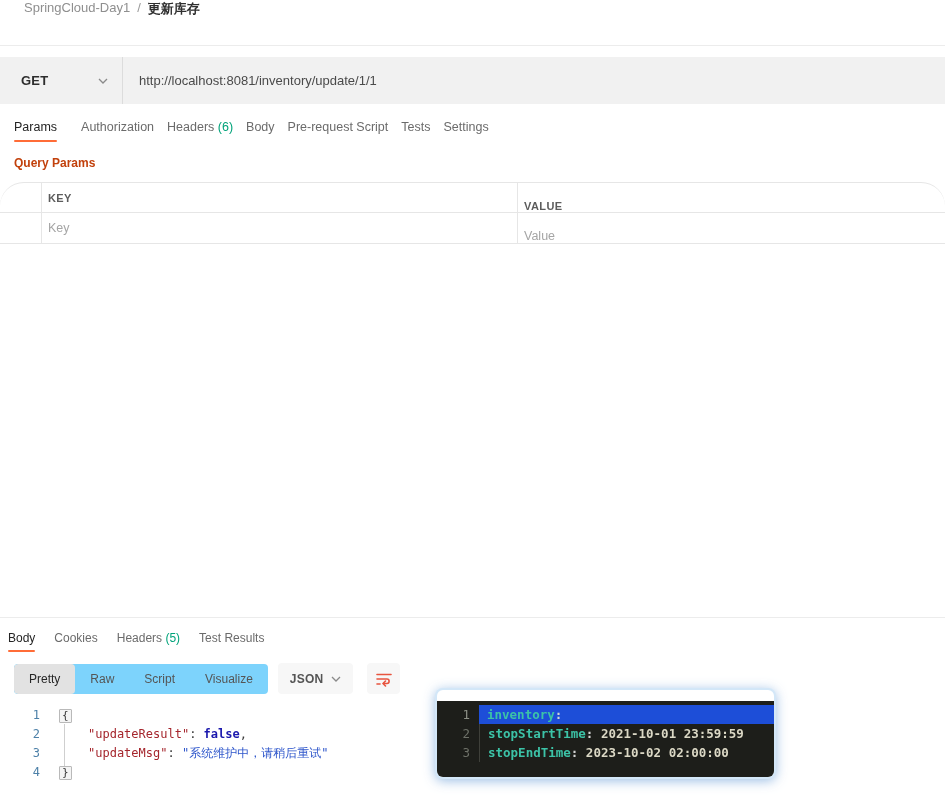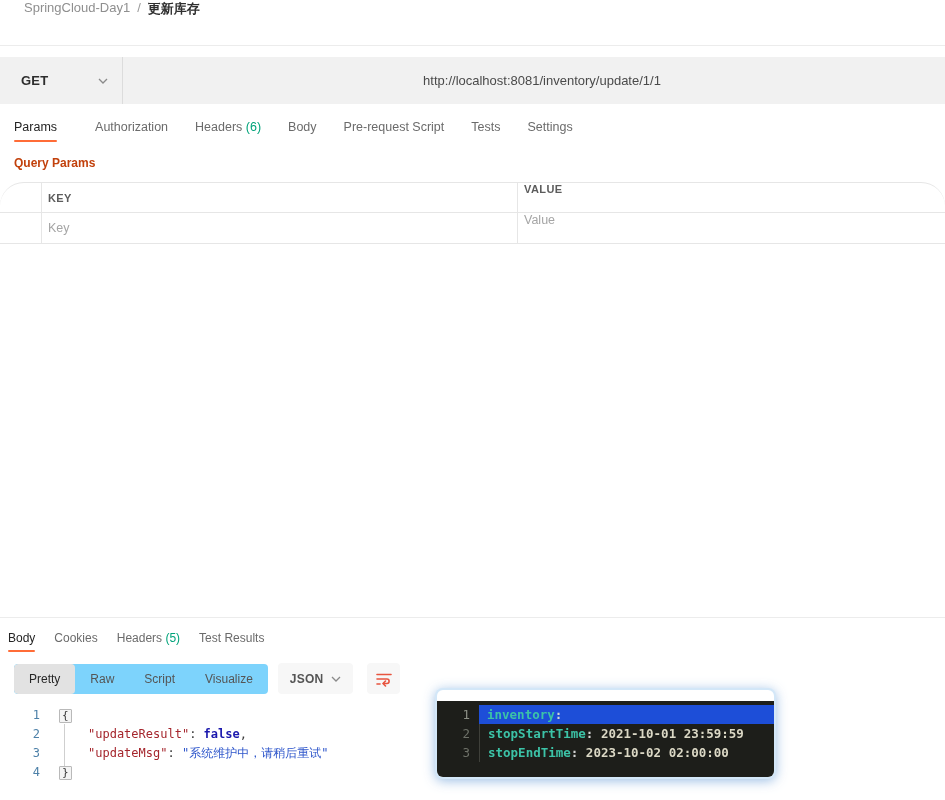--- a/index.html
+++ b/index.html
@@ -14,37 +14,37 @@
   .breadcrumb-bar { height: 46px; display: flex; align-items: flex-start; padding-left: 24px; border-bottom: 1px solid #ececec; }
   .crumb-collection { font-size: 13px; color: #8f8f8f; }
   .crumb-sep { font-size: 13px; color: #9a9a9a; margin: 0 7px; }
   .crumb-request { font-size: 13px; color: #2e2e2e; font-weight: 600; }
 
   
   .url-bar { margin-top: 11px; height: 47px; display: flex; }
   .method-box { width: 123px; background: #f1f1f1; border-right: 1px solid #dcdcdc; display: flex; align-items: center; justify-content: space-between; padding: 0 14px 0 21px; cursor: pointer; }
   .method-label { font-size: 13px; font-weight: 700; color: #2d2d2d; letter-spacing: 0.2px; }
   .url-field { flex: 1; background: #f1f1f1; display: flex; align-items: center; }
-  .url-field input { width: 100%; border: none; outline: none; background: transparent; font-size: 13px; color: #4a4a4a; padding-left: 16px; font-family: inherit; text-align: center; }
-
-  
-  .req-tabs { display: flex; gap: 27px; padding: 16px 0 0 14px; align-items: flex-start; }
+  .url-field input { width: 100%; border: none; outline: none; background: transparent; font-size: 13px; color: #4a4a4a; padding-left: 16px; font-family: inherit; }
+
+  
+  .req-tabs { display: flex; gap: 13px; padding: 16px 0 0 14px; align-items: flex-start; }
   .tab { font-size: 12.5px; color: #6b6b6b; cursor: pointer; white-space: nowrap; }
   .tab .count { color: #00a37a; }
   .tab.active { color: #242424; }
   .tab.active::after { content: ""; display: block; height: 2px; background: #ff6c37; margin-top: 6px; border-radius: 1px; }
   .req-tabs .tab:first-child { margin-right: 11px; }
 
   
   .section-title { margin: 14px 0 0 14px; font-size: 12px; font-weight: 600; color: #c2410c; }
   .params-table { margin-top: 12px; border-top: 1px solid #e6e6e6; border-radius: 24px; }
   .pt-row { display: flex; border-bottom: 1px solid #e6e6e6; }
   .pt-gutter { width: 42px; border-right: 1px solid #e6e6e6; }
   .pt-key-col { width: 476px; border-right: 1px solid #e6e6e6; display: flex; align-items: center; }
-  .pt-val-col { flex: 1; display: flex; align-items: flex-start; }
+  .pt-val-col { flex: 1; display: flex; align-items: flex-end; }
   .pt-head { height: 30px; }
   .pt-head .col-label { font-size: 11px; font-weight: 700; color: #5c5c5c; letter-spacing: 0.4px; padding-left: 6px; }
   .pt-body { height: 31px; }
   .pt-body input { border: none; outline: none; background: transparent; width: 100%; font-size: 12.5px; color: #3a3a3a; padding-left: 6px; font-family: inherit; }
   .pt-body input::placeholder { color: #a5a5a5; opacity: 1; }
 
   
   .response-section { position: absolute; left: 0; right: 0; top: 617px; bottom: 0; border-top: 1px solid #ececec; background: #fff; }
   .resp-tabs { display: flex; gap: 19px; padding: 13px 0 0 8px; }
   .resp-tabs .tab { font-size: 12px; }

